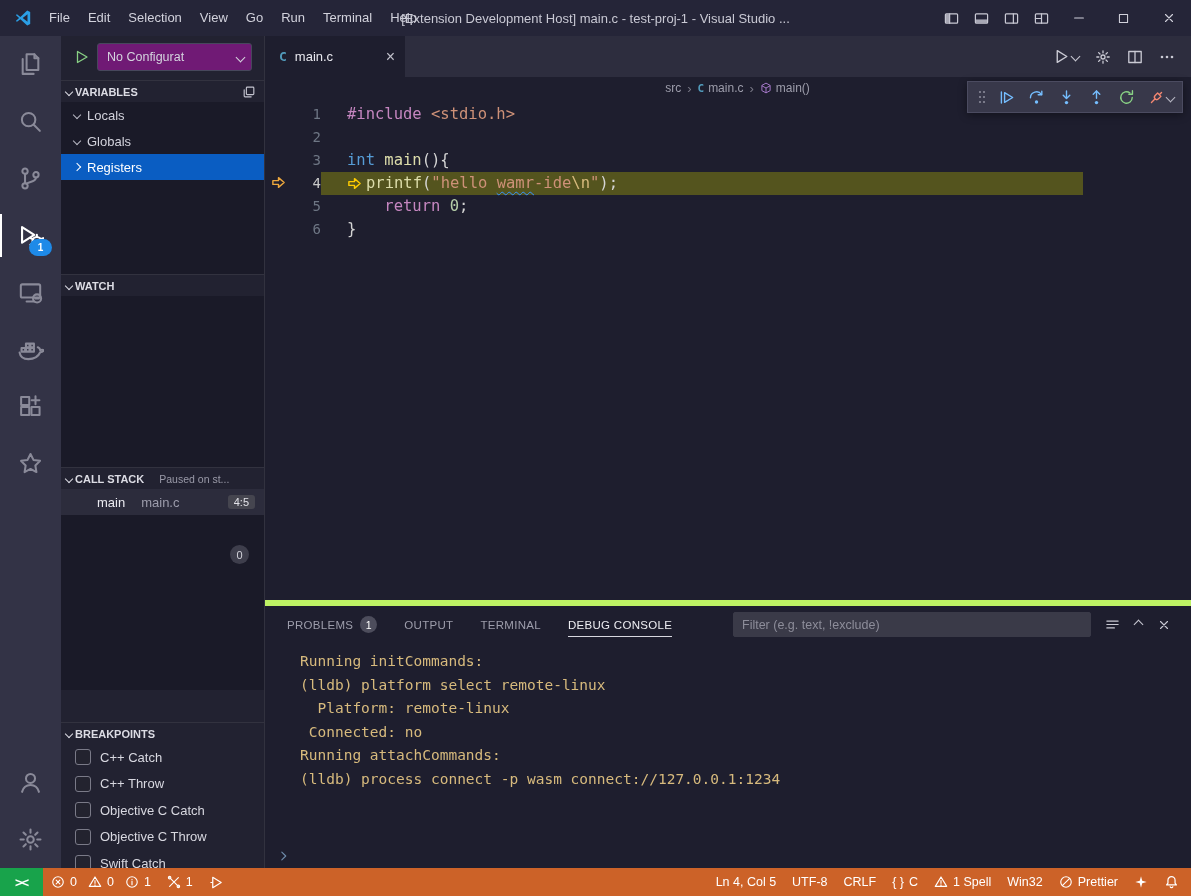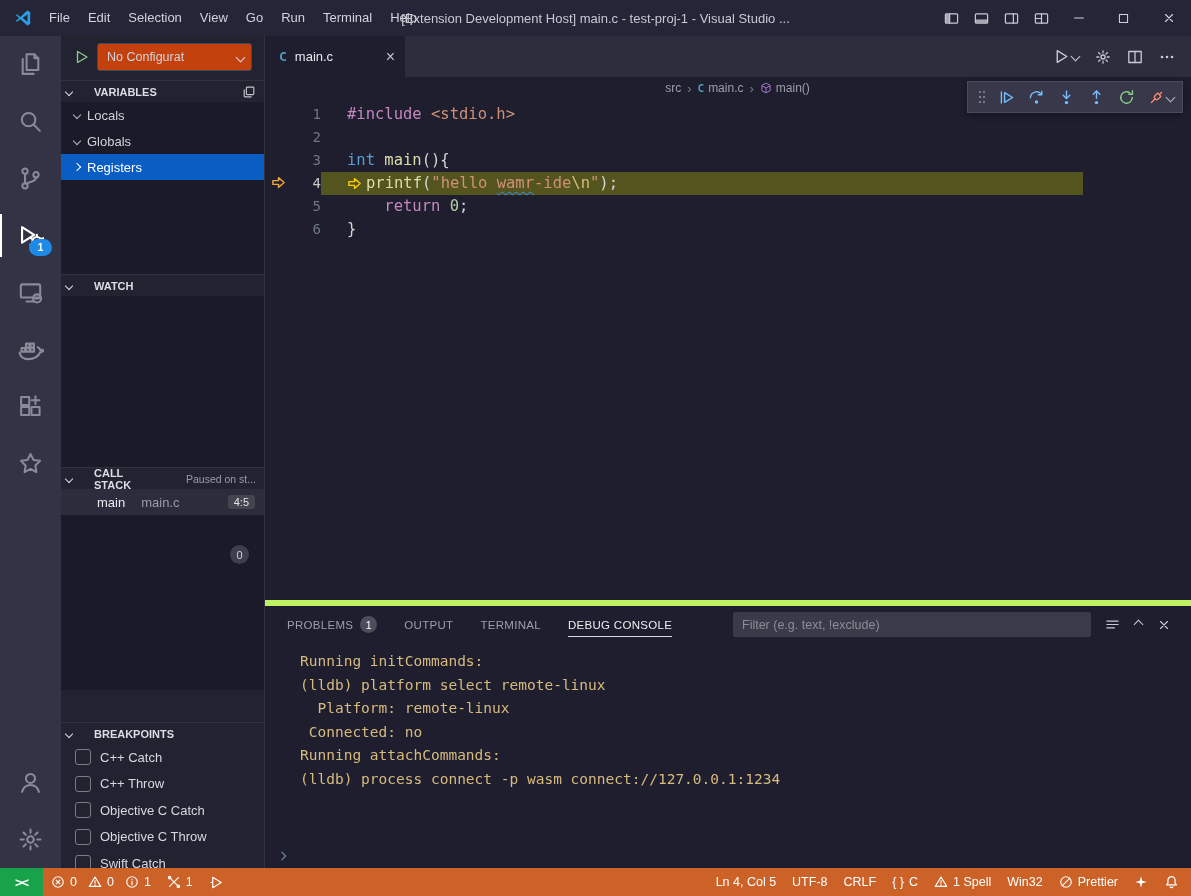--- a/index.html
+++ b/index.html
@@ -22,27 +22,27 @@
   .activitybar{position:absolute;left:0;top:36px;bottom:28px;width:61px;background:var(--activitybar-bg);display:flex;flex-direction:column;align-items:center;}
   .ab-item{width:61px;height:57px;display:flex;align-items:center;justify-content:center;color:#8a8a99;position:relative;cursor:pointer;}
   .ab-item.active{color:#fff;}
   .ab-item.active::before{content:'';position:absolute;left:0;top:7px;bottom:7px;width:2px;background:#fff;}
   .ab-badge{position:absolute;right:9px;bottom:8px;min-width:17px;height:17px;border-radius:9px;background:var(--badge-blue);color:#fff;font-size:10px;font-weight:700;display:flex;align-items:center;justify-content:center;padding:0 3px;}
   .ab-bottom{margin-top:auto;display:flex;flex-direction:column;align-items:center;}
 
   
   .sidebar{position:absolute;left:61px;top:36px;bottom:28px;width:204px;background:var(--sidebar-bg);font-size:13px;border-right:1px solid #32323f;box-sizing:border-box;}
   .sb-toolbar{position:absolute;top:0;left:0;right:0;height:42px;display:flex;align-items:center;gap:7px;padding:0 12px 0 13px;box-sizing:border-box;}
-  .config-select{flex:1;height:26px;background:#c2410c;border:1px solid #47475c;border-radius:3px;display:flex;align-items:center;padding:0 7px 0 9px;font-size:12.5px;color:#d4d4de;cursor:pointer;}
+  .config-select{flex:1;height:26px;background:#701a75;border:1px solid #47475c;border-radius:3px;display:flex;align-items:center;padding:0 7px 0 9px;font-size:12.5px;color:#d4d4de;cursor:pointer;}
   .config-select .chev{margin-left:auto;}
   .chev{width:6px;height:6px;border-right:1.4px solid currentColor;border-bottom:1.4px solid currentColor;transform:rotate(45deg);display:inline-block;flex:none;}
   .chev.right{transform:rotate(-45deg);}
   .chev.up{transform:rotate(-135deg);}
   .section{position:absolute;left:0;right:0;}
-  .sec-header{height:22px;display:flex;align-items:center;gap:22px;padding:0 8px 0 5px;font-size:11px;font-weight:700;color:#dcdce4;border-top:1px solid #32323f;box-sizing:border-box;}
+  .sec-header{height:22px;display:flex;align-items:center;gap:3px;padding:0 8px 0 5px;font-size:11px;font-weight:700;color:#dcdce4;border-top:1px solid #32323f;box-sizing:border-box;}
   .sec-header .chev{width:5px;height:5px;}
   .sec-status{font-weight:400;font-size:10.5px;color:#9a9aa8;margin-left:12px;white-space:nowrap;}
   .sec-action{margin-left:auto;color:#c4c4cf;}
   .sec-body{position:absolute;top:22px;left:0;right:0;bottom:0;background:var(--sidebar-section-bg);}
   .tree-row{height:26px;display:flex;align-items:center;gap:7px;padding-left:13px;color:#d2d2dc;cursor:pointer;}
   .tree-row .chev{width:5px;height:5px;color:#b8b8c4;}
   .tree-row.selected{background:var(--selection-blue);color:#fff;}
   .tree-row.selected .chev{color:#fff;}
   .frame-row{height:26px;display:flex;align-items:center;padding:0 9px 0 36px;background:#2c2c3c;cursor:pointer;}
   .frame-name{color:#eaeaf0;}

